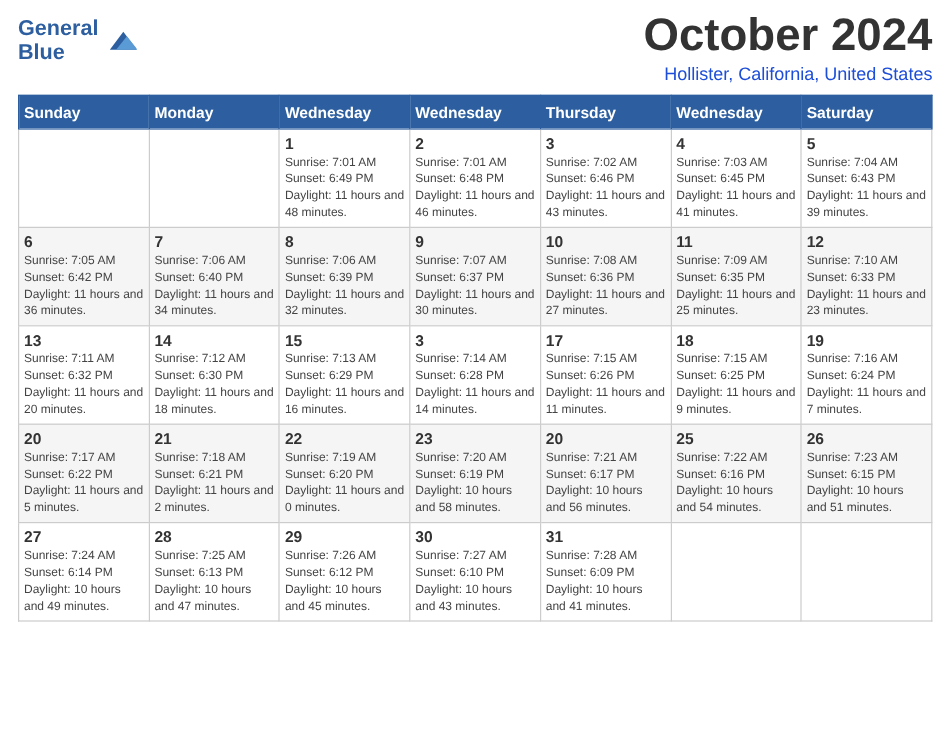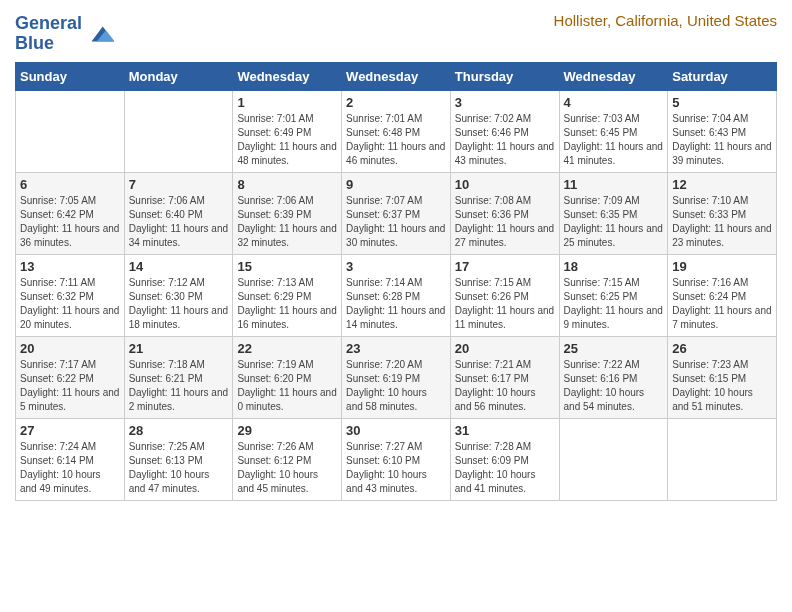--- a/index.html
+++ b/index.html
@@ -36,21 +36,21 @@
       text-align: right;
     }
     .month-title {
       font-size: 38px;
       font-weight: bold;
       color: #333;
       line-height: 1.1;
     }
     .location {
       font-size: 15px;
-      color: #a16207;
+      color: #1d4ed8;
       margin-top: 2px;
     }
     table {
       width: 100%;
       border-collapse: collapse;
       table-layout: fixed;
       border-radius: 17px;
     }
     thead th {
       background-color: #2d5fa0;
@@ -104,20 +104,21 @@
           <div>Blue</div>
         </div>
         <svg class="logo-icon" viewBox="0 0 40 40" xmlns="http://www.w3.org/2000/svg">
           <polygon points="10,30 25,10 40,30" fill="#2d5fa0"></polygon>
           <polygon points="22,30 34,15 46,30" fill="#5b9bd5" transform="translate(-5,0)"></polygon>
         </svg>
       </div>
     </div>
   </div>
   <div class="title-area">
+    <div class="month-title">October 2024</div>
     <div class="location">Hollister, California, United States</div>
   </div>
 </div>
 
 <table>
   <thead>
     <tr>
     <th>Sunday</th>
         <th>Monday</th>
         <th>Wednesday</th>

